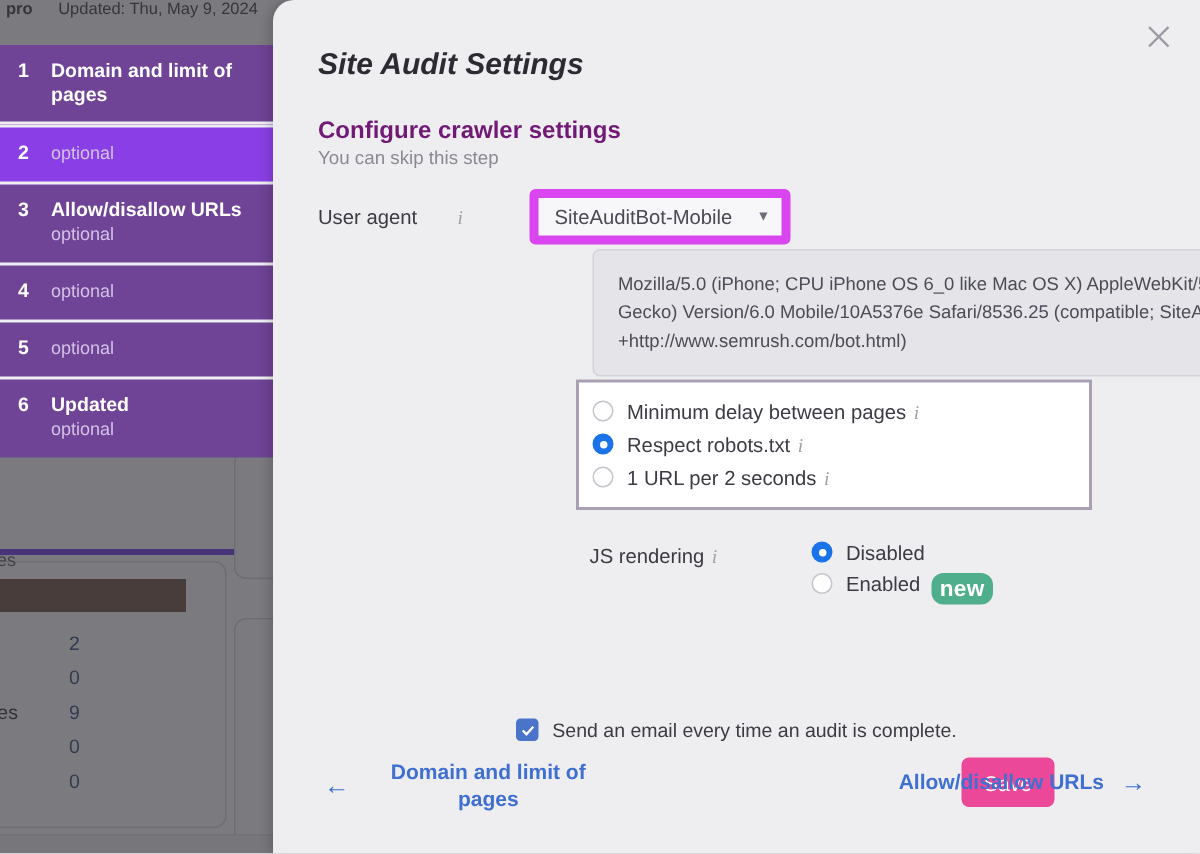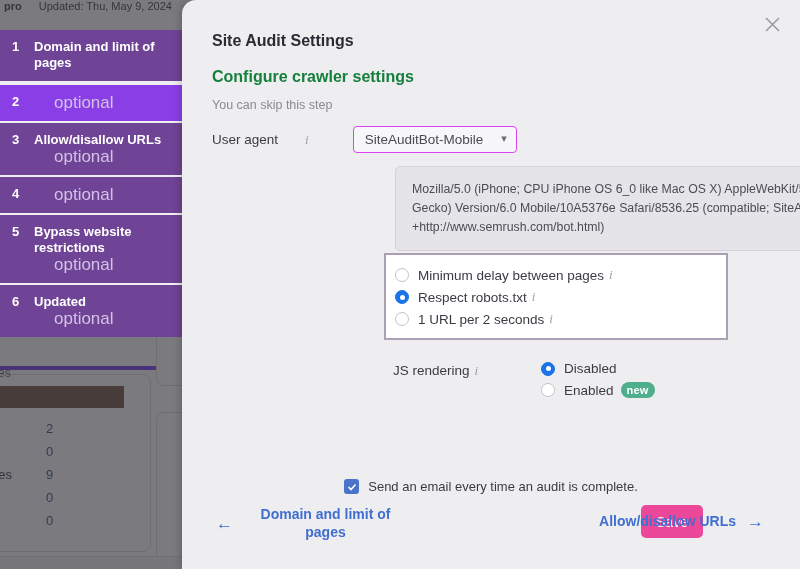--- a/index.html
+++ b/index.html
@@ -74,21 +74,21 @@
   .step:last-child { border-bottom: none; }
   .step .num {
     width: 22px; flex: 0 0 22px;
     color: #ffffff; font-size: 13px; font-weight: 700; line-height: 16px;
   }
   .step .txt { flex: 1; }
   .step .title {
     color: #ffffff; font-size: 13px; font-weight: 700; line-height: 16px;
   }
   .step .opt {
-    color: #d3c2e6; font-size: 17px; font-weight: 400; line-height: 17px; margin-left: 20px;
+    color: #d3c2e6; font-size: 12px; font-weight: 400; line-height: 17px;
   }
   .step.active {
     background: #8a3fe6;
     border-top: 2px solid #efeff2;
     border-bottom: 2px solid #efeff2;
   }
 
   
   #modal {
     position: absolute; left: 182px; top: 0; width: 618px; height: 569px;
@@ -98,45 +98,45 @@
     box-shadow: -2px 0 8px rgba(0,0,0,0.18);
   }
   #close-btn {
     position: absolute; right: 14px; top: 10px;
     width: 28px; height: 28px; cursor: pointer;
     display: flex; align-items: center; justify-content: center;
     color: #9a9aa4; font-size: 22px; line-height: 1; font-weight: 300;
   }
   .m-title {
     position: absolute; left: 30px; top: 32px;
-    font-size: 16px; font-weight: 700; color: #2b2b33;
+    font-size: 20px; font-weight: 700; color: #2b2b33; font-style: italic;
   }
   .m-sub {
-    position: absolute; left: 30px; top: 68px;
-    font-size: 16px; font-weight: 700; color: #15803d;
+    position: absolute; left: 30px; top: 79px;
+    font-size: 16px; font-weight: 700; color: #701a75;
   }
   .m-skip {
     position: absolute; left: 30px; top: 98px;
     font-size: 12.5px; color: #8a8a94;
   }
 
   
   .ua-row {
     position: absolute; left: 30px; top: 126px;
     display: flex; align-items: center; gap: 22px;
   }
   .lbl { font-size: 13.5px; color: #3b3b44; }
   .info-i {
     display: inline-block; font-family: "Liberation Serif", serif;
     font-style: italic; font-size: 13px; color: #a0a0aa; cursor: pointer;
     margin-left: 5px;
   }
   .select-box {
     margin-left: 22px;
-    background: #f7f7f9; border: 1px solid #d946ef; border-radius: 4px;
+    background: #f7f7f9; border: 6px solid #d946ef; border-radius: 4px;
     padding: 5px 9px 5px 11px;
     font-size: 13.5px; color: #4a4a55;
     display: flex; align-items: flex-start; gap: 18px; cursor: pointer;
   }
   .caret { font-size: 11px; color: #6d6d78; }
 
   
   .ua-panel {
     position: absolute; left: 213px; top: 166px; width: 551px;
     background: #e5e4e8; border: 1px solid #d4d3d9; border-radius: 5px;
@@ -146,42 +146,42 @@
 
   
   .crawl-box {
     position: absolute; left: 202px; top: 253px; width: 344px;
     background: #ffffff; border: 2px solid #a9a0b4;
     padding: 12px 14px 11px 9px;
     display: flex;
   }
   .crawl-box .lbl { padding-top: 2px; width: 104px; flex: 0 0 104px; }
   .radios { display: flex; flex-direction: column; gap: 6px; }
-  .radio-item { display: flex; align-items: center; cursor: pointer; }
+  .radio-item { display: flex; align-items: flex-start; cursor: pointer; }
   .radio {
     width: 14px; height: 14px; border-radius: 50%;
     border: 1px solid #c4c4cc; background: #fff;
     flex: 0 0 14px; margin-right: 9px;
     display: flex; align-items: center; justify-content: center;
   }
   .radio.on { border: 1px solid #1a73e8; background: #1a73e8; }
   .radio.on::after {
     content: ""; width: 5px; height: 5px; border-radius: 50%; background: #fff;
   }
   .radio-label { font-size: 13.5px; color: #3b3b44; }
 
   
   .js-row {
     position: absolute; left: 211px; top: 361px; display: flex; gap: 44px;
   }
   .js-row .lbl { padding-top: 2px; width: 104px; flex: 0 0 104px; }
   .badge-new {
     display: inline-block; margin-left: 7px;
     background: #4fae8b; color: #ffffff;
-    font-size: 11px; font-weight: 700; letter-spacing: .2px;
+    font-size: 15px; font-weight: 700; letter-spacing: .2px;
     padding: 2px 6px 2px 6px; border-radius: 8px;
     vertical-align: 2px;
   }
 
   
   .email-row {
     position: absolute; left: 0; top: 479px; width: 100%;
     display: flex; align-items: center; justify-content: center; gap: 9px;
   }
   .cbx {
@@ -273,21 +273,20 @@
   <div class="step">
     <div class="num">4</div>
     <div class="txt">
       <div class="opt">optional</div>
     </div>
   </div>
 
   <div class="step">
     <div class="num">5</div>
     <div class="txt">
-      <div class="title">Bypass website restrictions</div>
       <div class="opt">optional</div>
     </div>
   </div>
 
   <div class="step">
     <div class="num">6</div>
     <div class="txt">
       <div class="title">Updated</div>
       <div class="opt">optional</div>
     </div>

